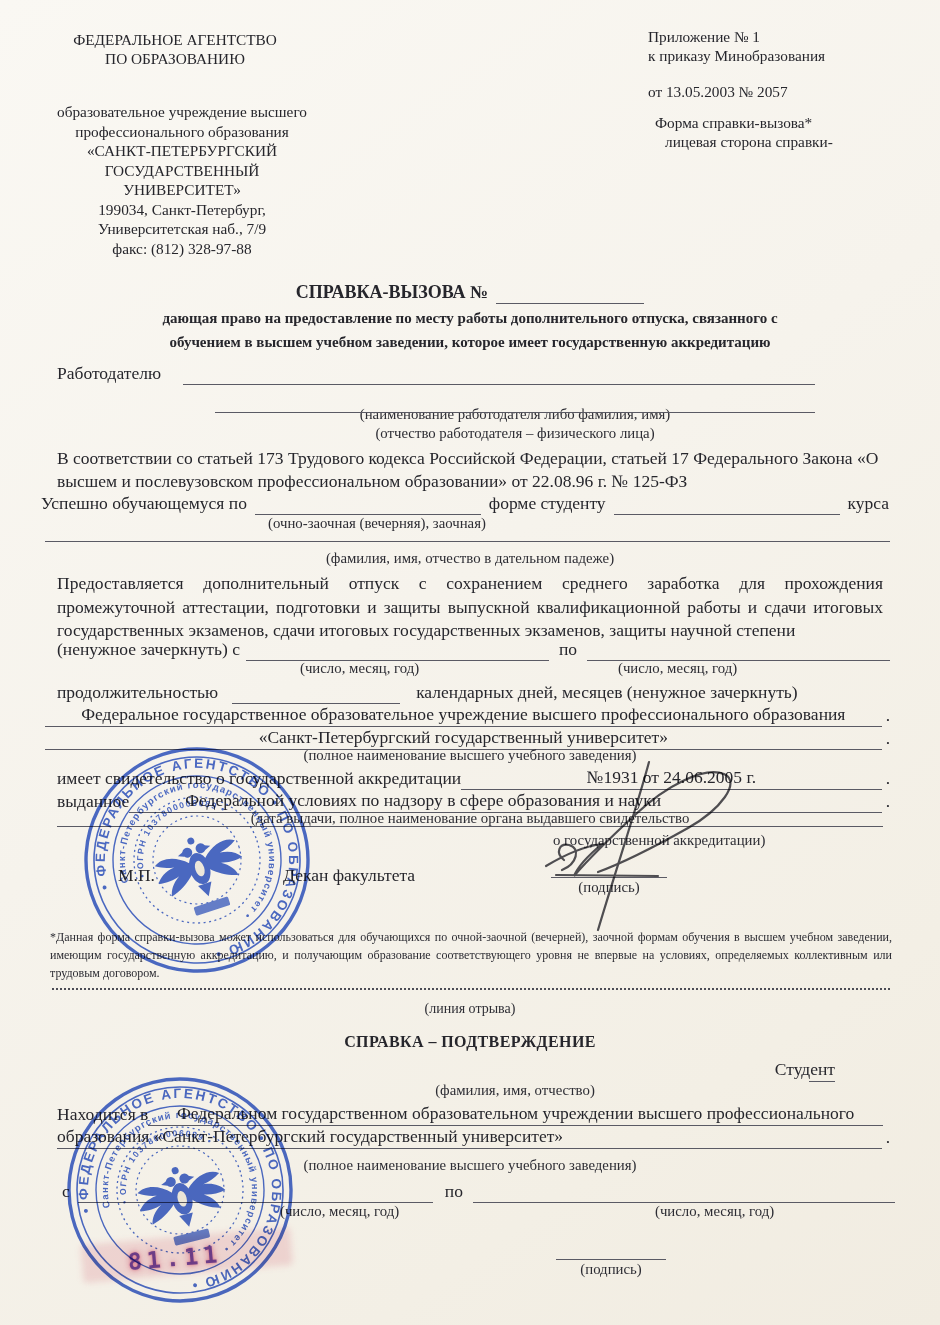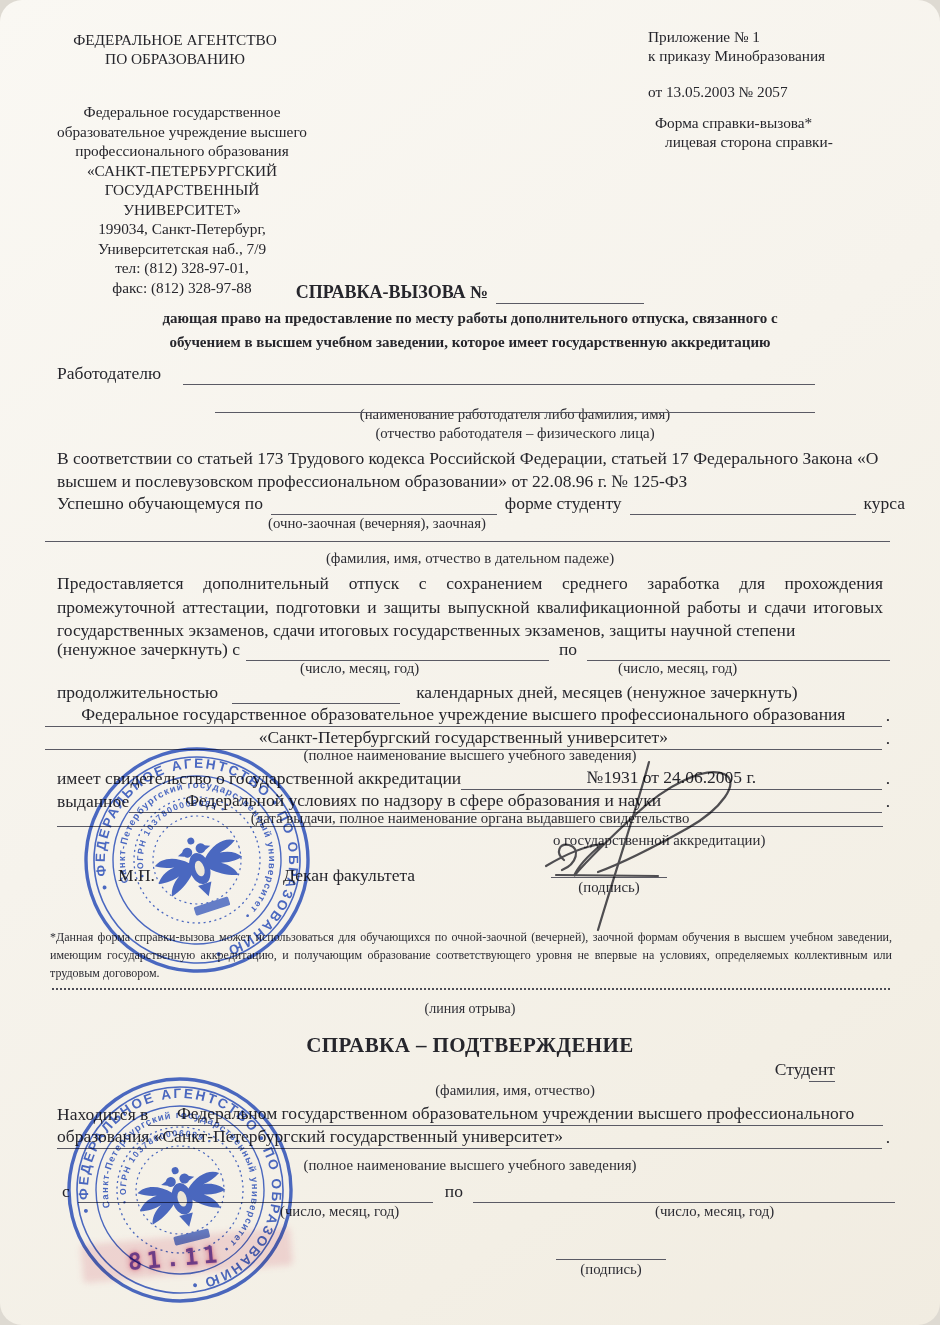--- a/index.html
+++ b/index.html
@@ -1,20 +1,20 @@
 <!DOCTYPE html>
 <html lang="ru"><head>
 <meta charset="utf-8">
 <style>
   html,body{margin:0;padding:0;background:#dedad2;}
   .paper{
     position:relative;width:940px;height:1325px;margin:0 auto;overflow:hidden;
     background:linear-gradient(145deg,#faf8f3 0%,#f6f3ec 45%,#f3efe5 80%,#f1ece1 100%);
     font-family:"Liberation Serif","DejaVu Serif",serif;
-    color:#26262c;font-size:17.5px;line-height:1.3;border-radius:22px;
+    color:#26262c;font-size:17.5px;line-height:1.3;
   }
   .abs{position:absolute;}
   .c{text-align:center;}
   .b{font-weight:bold;}
   .j{text-align:justify;}
   .row{display:flex;align-items:flex-end;}
   .lbl{white-space:nowrap;}
   .blank{flex:1 1 auto;border-bottom:1.3px solid #5a5a64;min-width:26px;}
   .filled{flex:1 1 auto;border-bottom:1.3px solid #5a5a64;text-align:center;white-space:nowrap;}
   .filled.left{text-align:left;padding-left:56px;}
@@ -53,50 +53,48 @@
     <div>Приложение № 1</div>
     <div>к приказу Минобразования</div>
   </div>
   <div class="abs small" style="left:648px;top:82px;">от 13.05.2003 № 2057</div>
   <div class="abs small" style="left:655px;top:113px;width:240px;">
     <div>Форма справки-вызова*</div>
     <div style="padding-left:10px;">лицевая сторона справки-</div>
   </div>
 
   <div class="abs c small" style="left:36px;top:102px;width:292px;line-height:19.5px;">
-    <div>Федеральное государственное</div>
     <div>образовательное учреждение высшего</div>
     <div>профессионального образования</div>
     <div>«САНКТ-ПЕТЕРБУРГСКИЙ</div>
     <div>ГОСУДАРСТВЕННЫЙ</div>
     <div>УНИВЕРСИТЕТ»</div>
     <div>199034, Санкт-Петербург,</div>
     <div>Университетская наб., 7/9</div>
-    <div>тел: (812) 328-97-01,</div>
     <div>факс: (812) 328-97-88</div>
   </div>
 
   <div class="abs row" style="left:0;top:281px;width:940px;justify-content:center;">
     <span class="b lbl" style="font-size:18px;">СПРАВКА-ВЫЗОВА №</span>
     <span class="blank" style="flex:none;width:148px;margin-left:8px;"></span>
   </div>
   <div class="abs c b" style="left:140px;top:306px;width:660px;line-height:24px;font-size:15px;">дающая право на предоставление по месту работы дополнительного отпуска, связанного с обучением в высшем учебном заведении, которое имеет государственную аккредитацию</div>
 
   <div class="abs row" style="left:57px;top:362px;width:758px;">
     <span class="lbl">Работодателю</span>
     <span class="blank" style="margin-left:22px;"></span>
   </div>
   <div class="abs c hint" style="left:215px;top:405px;width:600px;">(наименование работодателя либо фамилия, имя)</div>
 
   <div class="abs blank" style="left:215px;top:412px;width:600px;height:0;"></div>
   <div class="abs c hint" style="left:215px;top:424px;width:600px;">(отчество работодателя – физического лица)</div>
 
   <div class="abs" style="left:57px;top:447px;width:826px;line-height:23px;">В соответствии со статьей 173 Трудового кодекса Российской Федерации, статьей 17 Федерального Закона «О высшем и послевузовском профессиональном образовании» от 22.08.96 г. № 125-ФЗ</div>
 
-  <div class="abs row" style="left:57px;top:492px;width:848px;">
+  <div class="abs row" style="left:41px;top:492px;width:848px;">
     <span class="lbl">Успешно обучающемуся по</span>
     <span class="blank" style="margin:0 8px;"></span>
     <span class="lbl">форме студенту</span>
     <span class="blank" style="margin:0 8px;"></span>
     <span class="lbl">курса</span>
   </div>
   <div class="abs hint" style="left:268px;top:514px;">(очно-заочная (вечерняя), заочная)</div>
 
   <div class="abs blank" style="left:45px;top:541px;width:845px;height:0;"></div>
   <div class="abs c hint" style="left:0;top:549px;width:940px;">(фамилия, имя, отчество в дательном падеже)</div>
@@ -148,21 +146,21 @@
   <div class="abs" style="left:283px;top:864px;">Декан факультета</div>
   <div class="abs underline-box hint" style="left:551px;top:877px;width:116px;">
     <span>(подпись)</span>
   </div>
 
   <div class="abs j fn" style="left:50px;top:928px;width:842px;">*Данная форма справки-вызова может использоваться для обучающихся по очной-заочной (вечерней), заочной формам обучения в высшем учебном заведении, имеющим государственную аккредитацию, и получающим образование соответствующего уровня не впервые на условиях, определяемых коллективным или трудовым договором.</div>
 
   <div class="abs tear" style="left:52px;top:988px;width:838px;"></div>
   <div class="abs c hint" style="left:0;top:1000px;width:940px;font-size:14px;">(линия отрыва)</div>
 
-  <div class="abs c b" style="left:0;top:1032px;width:940px;font-size:21px;letter-spacing:.4px;">СПРАВКА – ПОДТВЕРЖДЕНИЕ</div>
+  <div class="abs c b" style="left:0;top:1032px;width:940px;font-size:16px;letter-spacing:.4px;">СПРАВКА – ПОДТВЕРЖДЕНИЕ</div>
 
   <div class="abs row" style="left:95px;top:1058px;width:740px;flex-direction:column;">
     <span class="lbl">Студент</span>
     <span class="blank" style="margin-left:14px;"></span>
   </div>
   <div class="abs c hint" style="left:215px;top:1081px;width:600px;">(фамилия, имя, отчество)</div>
 
   <div class="abs row" style="left:57px;top:1102px;width:826px;">
     <span class="lbl">Находится в</span>
     <span class="filled" style="white-space:normal;">Федеральном государственном образовательном учреждении высшего профессионального</span>

